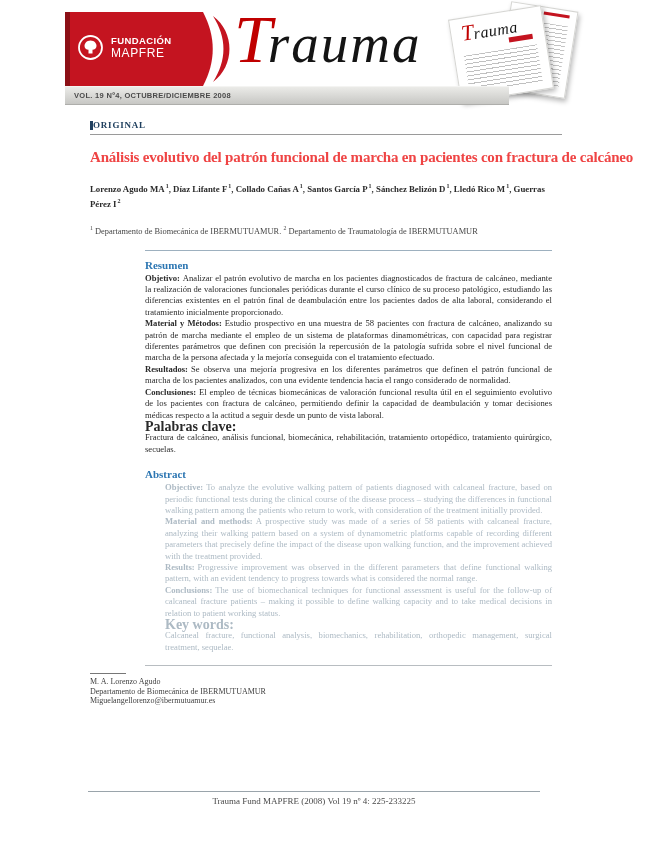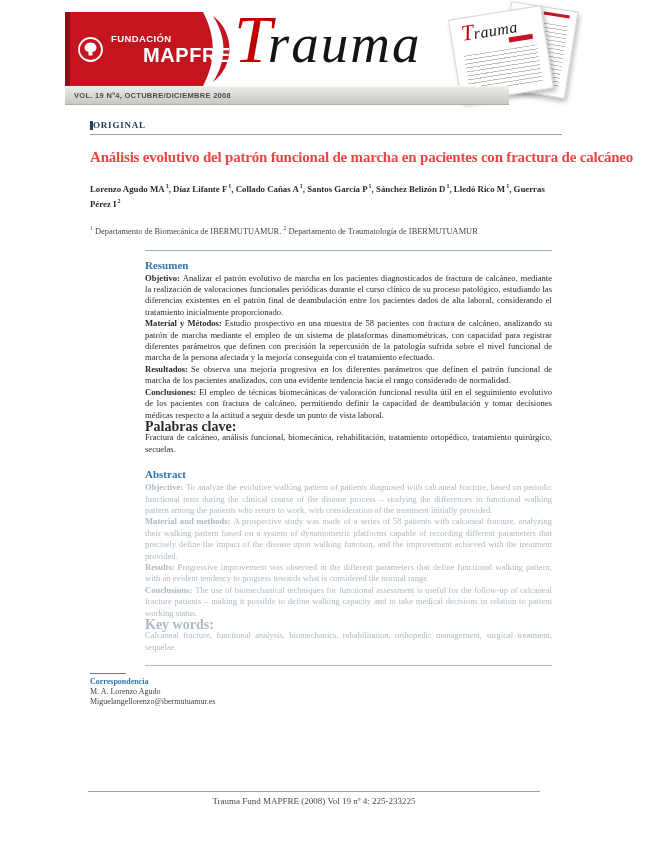--- a/index.html
+++ b/index.html
@@ -9,21 +9,21 @@
     -webkit-font-smoothing:antialiased;
   }
   .page{position:absolute;inset:0;background:#fff;overflow:hidden;}
 
   
   .banner{position:absolute;left:65px;top:12px;width:178px;height:74px;}
   .banner-bg{position:absolute;left:0;top:0;}
   .brand{position:absolute;left:12px;top:22px;display:flex;align-items:center;gap:7px;}
   .brand-text{color:#fff;font-family:"Liberation Sans",sans-serif;line-height:1;}
   .brand-line1{font-size:9.5px;font-weight:bold;letter-spacing:.4px;}
-  .brand-line2{font-size:20px;font-weight:bold;letter-spacing:.6px;margin-top:1px;margin-left:32px;}
+  .brand-line2{font-size:12px;font-weight:normal;letter-spacing:.6px;margin-top:1px;}
 
   .trauma-logo{position:absolute;left:234px;top:4px;display:flex;align-items:baseline;
     font-family:"Liberation Serif",serif;font-style:italic;}
   .trauma-t{font-size:68px;line-height:70px;color:#c00000;}
   .trauma-rest{font-size:55px;line-height:60px;color:#141414;letter-spacing:2px;margin-left:-4px;}
 
   .cover-thumb{position:absolute;left:452px;top:4px;width:132px;height:96px;}
   .cv-page{position:absolute;background:#fff;border:1px solid #d5d5d2;box-shadow:2px 3px 5px rgba(0,0,0,.28);}
   .cv-back{width:66px;height:86px;left:52px;top:2px;transform:rotate(9deg);}
   .cv-back-lines{margin:8px 7px;height:62px;
@@ -62,21 +62,21 @@
   .affils sup{font-size:5.8px;}
 
   .abstract-wrap{margin:13px 0 0 55px;width:407px;
     border-top:1px solid #9db0bf;border-bottom:1px solid #b8bdc1;
     padding:8px 0 12px 0;}
   .sec-head{margin:0 0 2px 0;font-size:11px;font-weight:bold;color:#2c76b2;}
   .sec-head.en{margin-top:13px;}
   .body-p{margin:0;font-size:8.6px;line-height:11.4px;text-align:justify;color:#2a2a2a;}
   .body-p .lbl{margin-right:3px;}
   .kw-label{margin:0;font-size:14px;line-height:11.4px;font-weight:bold;color:#2a2a2a;}
-  .abstract-en .body-p, .abstract-en .kw-label{color:#adbac4;}
+  .abstract-en .body-p, .abstract-en .kw-label{color:#adbac4;margin-left:20px;}
 
   
   .corr{margin:7px 0 0 0;width:300px;}
   .corr-rule{border:0;border-top:1px solid #777;width:36px;margin:0 0 3px 0;}
   .corr-head{margin:0;font-size:8px;font-weight:bold;color:#2c76b2;line-height:10px;}
   .corr-line{margin:0;font-size:8px;color:#3f3f3f;line-height:9.6px;}
 
   
   .footer{position:absolute;left:88px;top:791px;width:452px;
     border-top:1px solid #9aa4ab;padding-top:4px;
@@ -164,22 +164,22 @@
         <p class="body-p"><b class="lbl">Results:</b><span>Progressive improvement was observed in the different parameters that define functional walking pattern, with an evident tendency to progress towards what is considered the normal range.</span></p>
         <p class="body-p"><b class="lbl">Conclusions:</b><span>The use of biomechanical techniques for functional assessment is useful for the follow-up of calcaneal fracture patients – making it possible to define walking capacity and to take medical decisions in relation to patient working status.</span></p>
         <p class="kw-label">Key words:</p>
         <p class="body-p">Calcaneal fracture, functional analysis, biomechanics, rehabilitation, orthopedic management, surgical treatment, sequelae.</p>
       </div>
 
     </div>
 
     <div class="corr">
       <hr class="corr-rule">
-      <p class="corr-head">Correspondencia</p>
       <p class="corr-line">M. A. Lorenzo Agudo</p>
+      <p class="corr-line">Departamento de Biomecánica de IBERMUTUAMUR</p>
       <p class="corr-line">Miguelangellorenzo@ibermutuamur.es</p>
     </div>
 
   </div>
 
   <div class="footer">
     <span class="footer-citation">Trauma Fund MAPFRE (2008) Vol 19 nº 4: 225-233</span>
     <span class="footer-page">225</span>
   </div>
 

